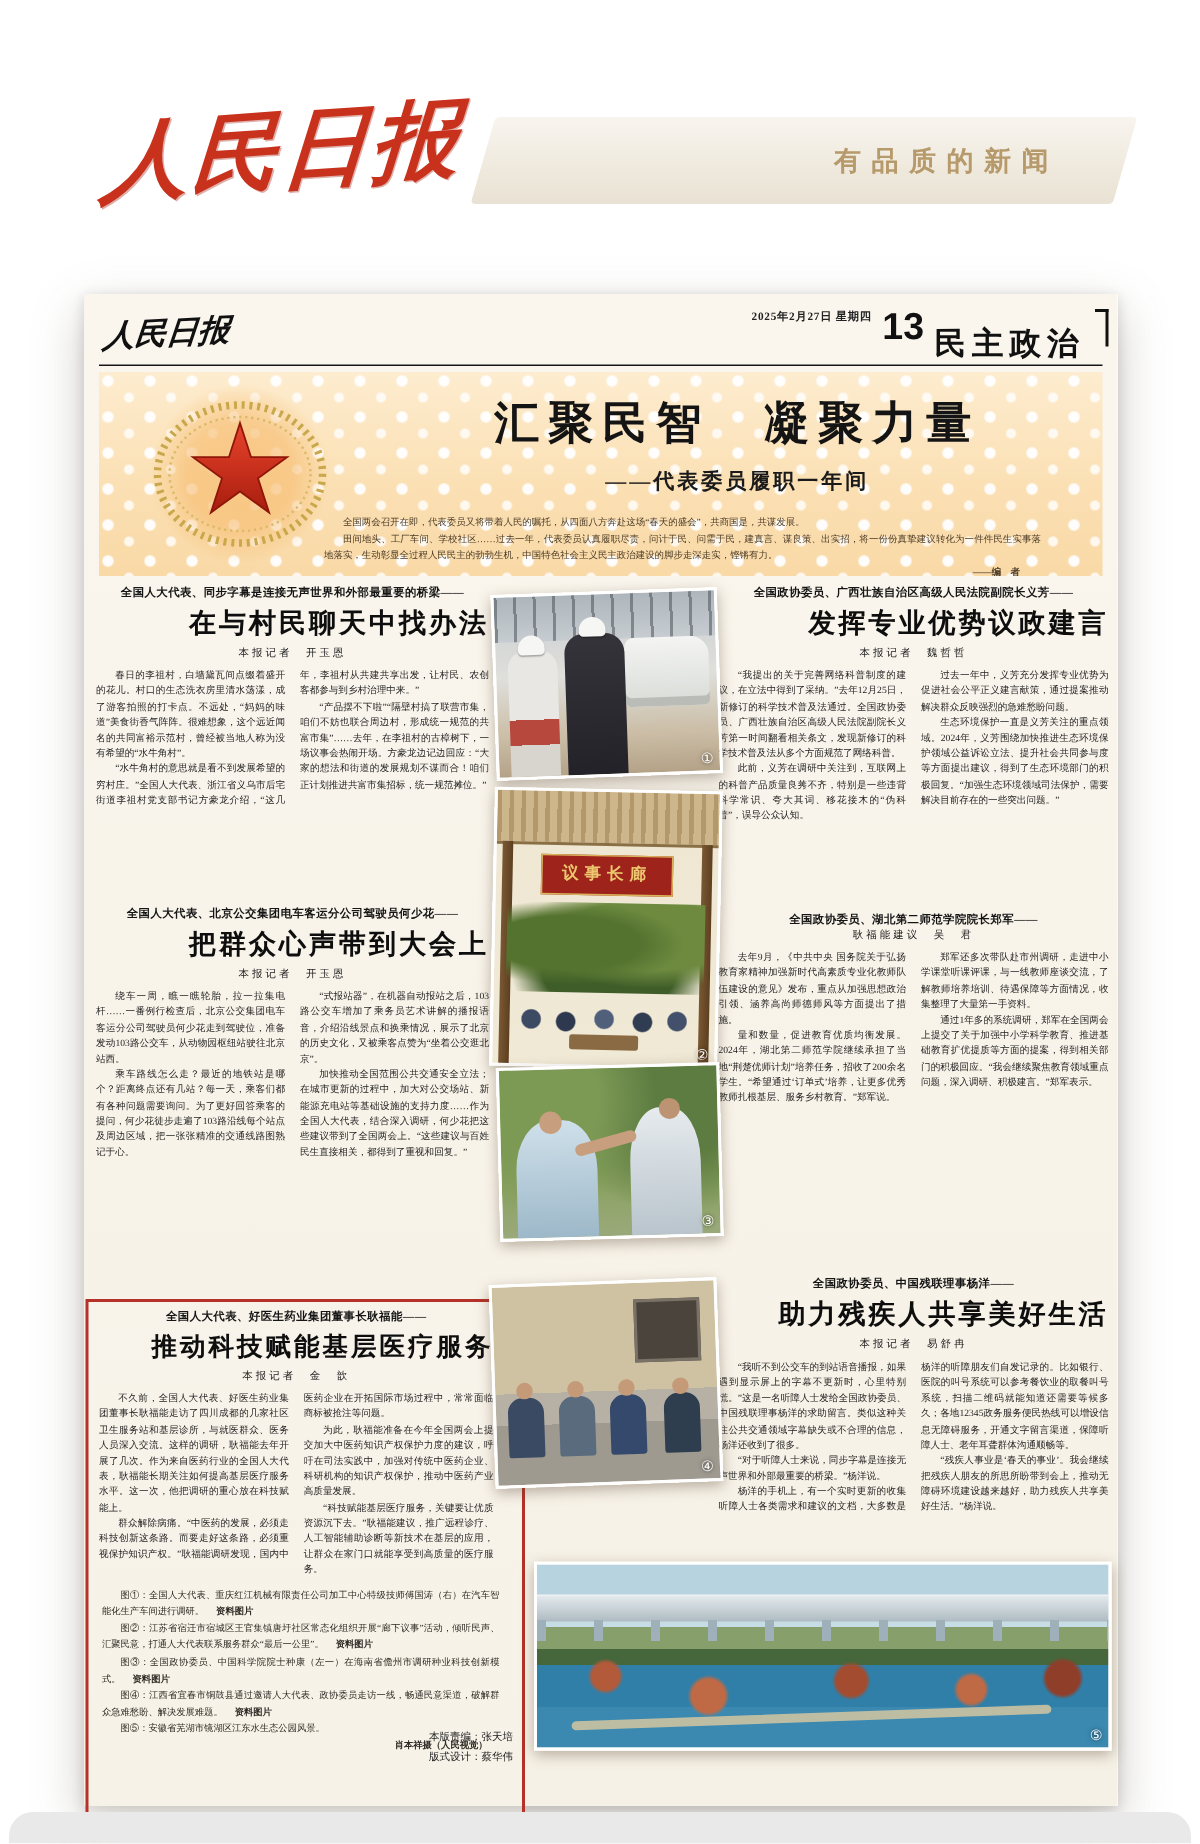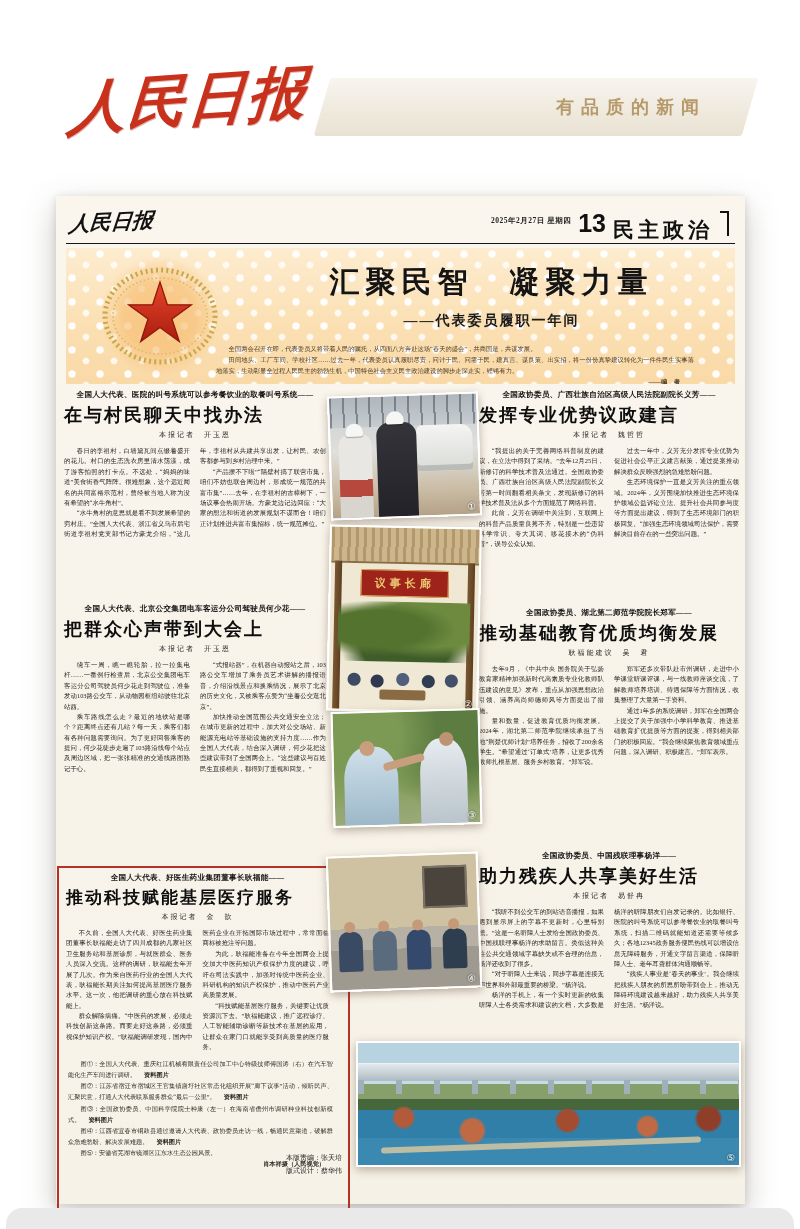--- a/index.html
+++ b/index.html
@@ -36,21 +36,21 @@
     box-shadow:0 12px 30px rgba(110,100,85,.35), 0 2px 8px rgba(0,0,0,.15);
   }
   
   .mast-logo{
     position:absolute;left:13px;top:12px;
     font-family:"DejaVu Serif", serif;font-style:italic;font-weight:900;
     font-size:21px;color:#111;transform:skewX(-8deg) rotate(-3deg);
     white-space:nowrap;
   }
   .mast-right{
-    position:absolute;right:16px;top:10px;display:flex;align-items:center;gap:7px;
+    position:absolute;right:6px;top:10px;display:flex;align-items:flex-start;gap:7px;
   }
   .mast-date{font-size:7.5px;color:#222;font-weight:700;padding-bottom:5px;letter-spacing:.5px;}
   .mast-pageno{font-family:"Liberation Sans", sans-serif;font-size:25px;font-weight:700;color:#111;line-height:1;}
   .mast-section{font-family:Liberation Sans, sans-serif;font-size:21px;font-weight:700;color:#111;letter-spacing:4px;line-height:1.1;margin-top:12px;}
   .corner-bracket{width:7px;height:23px;border-top:2.5px solid #111;border-right:2.5px solid #111;}
   .mast-rule{position:absolute;left:10px;right:10px;top:47px;height:0;border-top:1.8px solid #161616;}
   
   .banner{
     position:absolute;left:10px;right:10px;top:52px;height:136px;overflow:hidden;
     background:
@@ -73,21 +73,21 @@
     font-size:6.3px;line-height:1.75;color:#4a3a26;text-align:justify;
   }
   .banner-note p{margin:0;text-indent:2em;}
   .banner-sign{display:block;text-align:right;padding-right:14px;font-weight:700;}
   .emblem{position:absolute;left:8px;top:4px;}
   
   .article{position:absolute;}
   .kicker{font-size:7.6px;font-weight:700;text-align:center;color:#151515;letter-spacing:.3px;white-space:nowrap;}
   .headline{
     margin:3px 0 3px;font-family:"Liberation Sans", sans-serif;font-weight:900;
-    font-size:18px;letter-spacing:2px;text-align:left;color:#0e0e0e;white-space:nowrap;
+    font-size:18px;letter-spacing:2px;text-align:right;color:#0e0e0e;white-space:nowrap;
   }
   .byline{font-size:7px;text-align:center;letter-spacing:2px;color:#222;margin-bottom:6px;}
   .body{column-count:2;column-gap:10px;font-size:6.4px;line-height:1.62;text-align:justify;color:#1e1e1e;}
   .body p{margin:0;text-indent:2em;}
   
   .highlight-box{
     position:absolute;left:1px;top:652px;width:289px;height:348px;
     border:2.5px solid #b43228;background:rgba(250,246,238,.25);margin-top:18px;
   }
   .caption-block{position:absolute;left:9px;top:190px;width:265px;font-size:6.2px;line-height:1.8;color:#2e2a24;text-align:justify;}
@@ -193,21 +193,21 @@
     <div class="banner-title">汇聚民智　凝聚力量</div>
     <div class="banner-subtitle">——代表委员履职一年间</div>
     <div class="banner-note">
       <p>全国两会召开在即，代表委员又将带着人民的嘱托，从四面八方奔赴这场“春天的盛会”，共商国是，共谋发展。</p>
       <p>田间地头、工厂车间、学校社区……过去一年，代表委员认真履职尽责，问计于民、问需于民，建真言、谋良策、出实招，将一份份真挚建议转化为一件件民生实事落地落实，生动彰显全过程人民民主的勃勃生机，中国特色社会主义民主政治建设的脚步走深走实，铿锵有力。</p>
       <span class="banner-sign">——编　者</span>
     </div>
   </div>
 
   <div class="article" style="left:8px;top:194px;width:262px;height:210px;">
-    <div class="kicker">全国人大代表、医院的叫号系统可以参考餐饮业的取餐叫号系统——</div>
+    <div class="kicker">全国人大代表、同步字幕是连接无声世界和外部最重要的桥梁——</div>
     <h2 class="headline">在与村民聊天中找办法</h2>
     <div class="byline">本报记者　开玉恩</div>
     <div class="body">
       <p>春日的李祖村，白墙黛瓦间点缀着盛开的花儿。村口的生态洗衣房里清水荡漾，成了游客拍照的打卡点。不远处，“妈妈的味道”美食街香气阵阵。很难想象，这个远近闻名的共同富裕示范村，曾经被当地人称为没有希望的“水牛角村”。</p>
       <p>“水牛角村的意思就是看不到发展希望的穷村庄。”全国人大代表、浙江省义乌市后宅街道李祖村党支部书记方豪龙介绍，“这几年，李祖村从共建共享出发，让村民、农创客都参与到乡村治理中来。”</p>
       <p>“产品摆不下啦”“隔壁村搞了联营市集，咱们不妨也联合周边村，形成统一规范的共富市集”……去年，在李祖村的古樟树下，一场议事会热闹开场。方豪龙边记边回应：“大家的想法和街道的发展规划不谋而合！咱们正计划推进共富市集招标，统一规范摊位。”</p>
     </div>
   </div>
 
   <div class="article" style="left:423px;top:194px;width:260px;height:214px;">
@@ -229,21 +229,20 @@
     <div class="body">
       <p>绕车一周，瞧一瞧轮胎，拉一拉集电杆……一番例行检查后，北京公交集团电车客运分公司驾驶员何少花走到驾驶位，准备发动103路公交车，从动物园枢纽站驶往北京站西。</p>
       <p>乘车路线怎么走？最近的地铁站是哪个？距离终点还有几站？每一天，乘客们都有各种问题需要询问。为了更好回答乘客的提问，何少花徒步走遍了103路沿线每个站点及周边区域，把一张张精准的交通线路图熟记于心。</p>
       <p>“式报站器”，在机器自动报站之后，103路公交车增加了乘务员艺术讲解的播报语音，介绍沿线景点和换乘情况，展示了北京的历史文化，又被乘客点赞为“坐着公交逛北京”。</p>
       <p>加快推动全国范围公共交通安全立法；在城市更新的过程中，加大对公交场站、新能源充电站等基础设施的支持力度……作为全国人大代表，结合深入调研，何少花把这些建议带到了全国两会上。“这些建议与百姓民生直接相关，都得到了重视和回复。”</p>
     </div>
   </div>
 
   <div class="article" style="left:423px;top:412px;width:260px;height:238px;">
     <div class="kicker">全国政协委员、湖北第二师范学院院长郑军——</div>
-    <h2 class="headline">推动基础教育优质均衡发展</h2>
     <div class="byline">耿福能建议　吴　君</div>
     <div class="body">
       <p>去年9月，《中共中央 国务院关于弘扬教育家精神加强新时代高素质专业化教师队伍建设的意见》发布，重点从加强思想政治引领、涵养高尚师德师风等方面提出了措施。</p>
       <p>量和数量，促进教育优质均衡发展。2024年，湖北第二师范学院继续承担了当地“荆楚优师计划”培养任务，招收了200余名学生。“希望通过‘订单式’培养，让更多优秀教师扎根基层、服务乡村教育。”郑军说。</p>
       <p>郑军还多次带队赴市州调研，走进中小学课堂听课评课，与一线教师座谈交流，了解教师培养培训、待遇保障等方面情况，收集整理了大量第一手资料。</p>
       <p>通过1年多的系统调研，郑军在全国两会上提交了关于加强中小学科学教育、推进基础教育扩优提质等方面的提案，得到相关部门的积极回应。“我会继续聚焦教育领域重点问题，深入调研、积极建言。”郑军表示。</p>
     </div>
   </div>
 
   <div class="article" style="left:423px;top:655px;width:260px;height:194px;">

